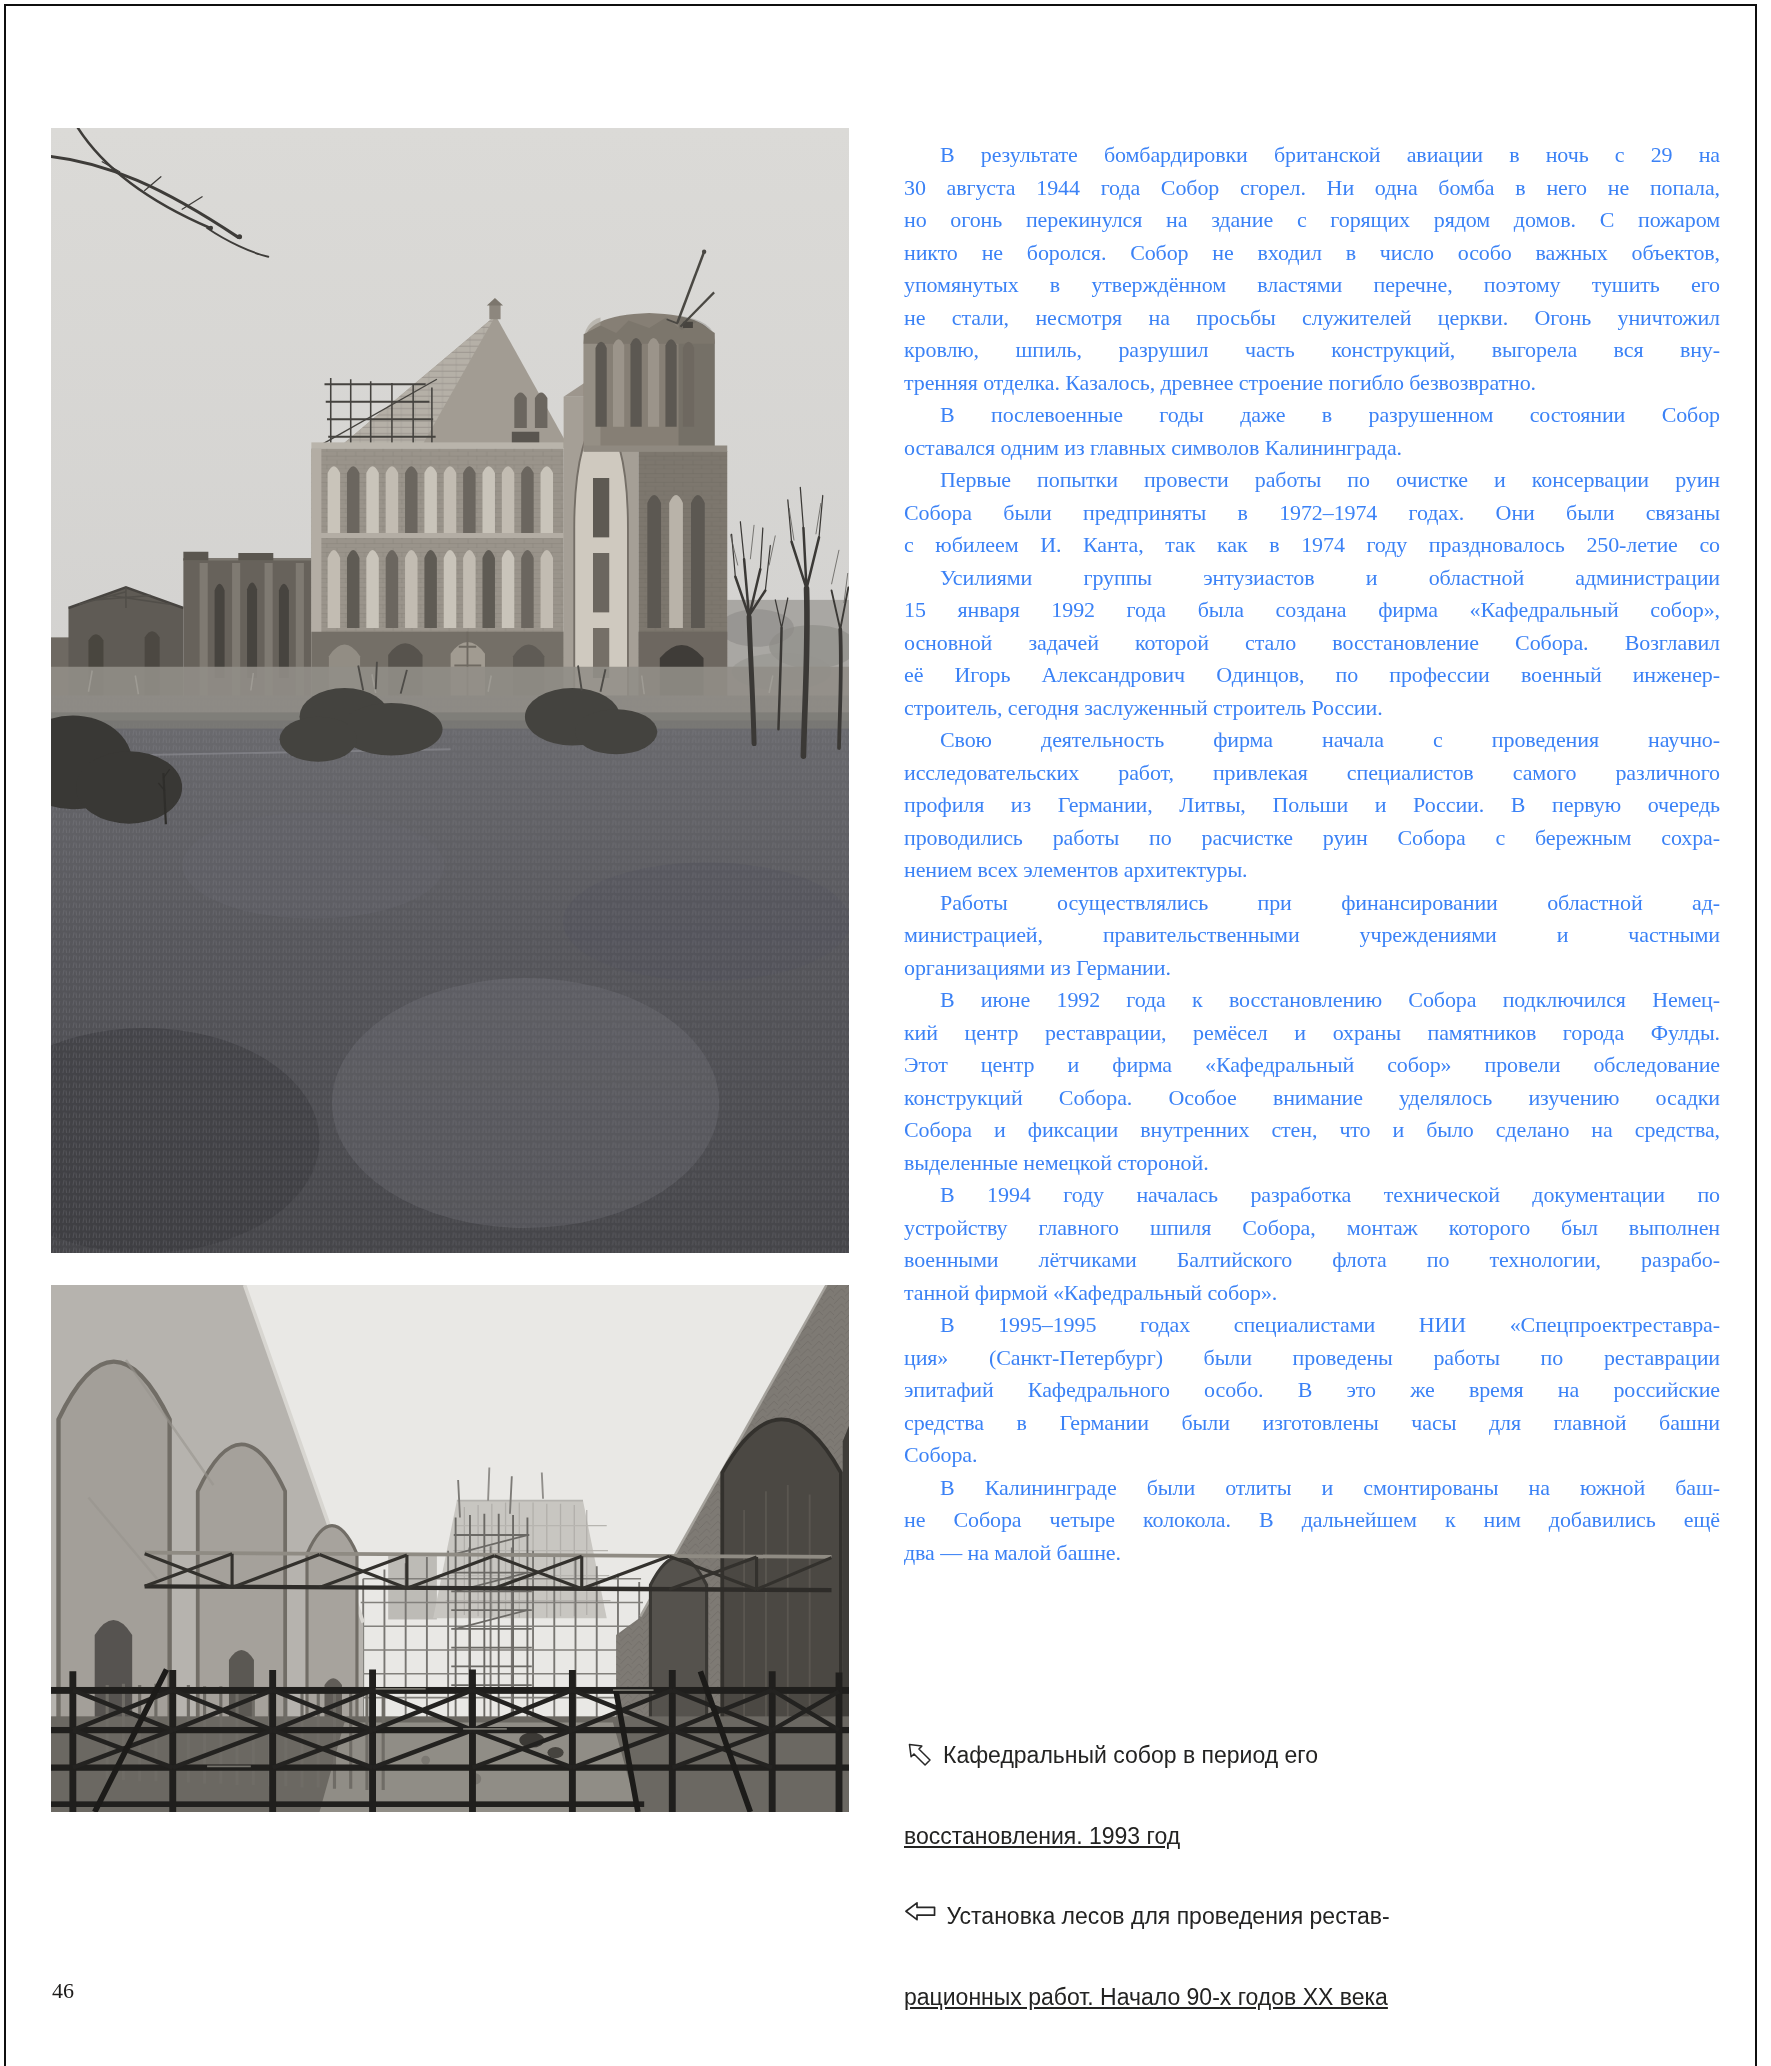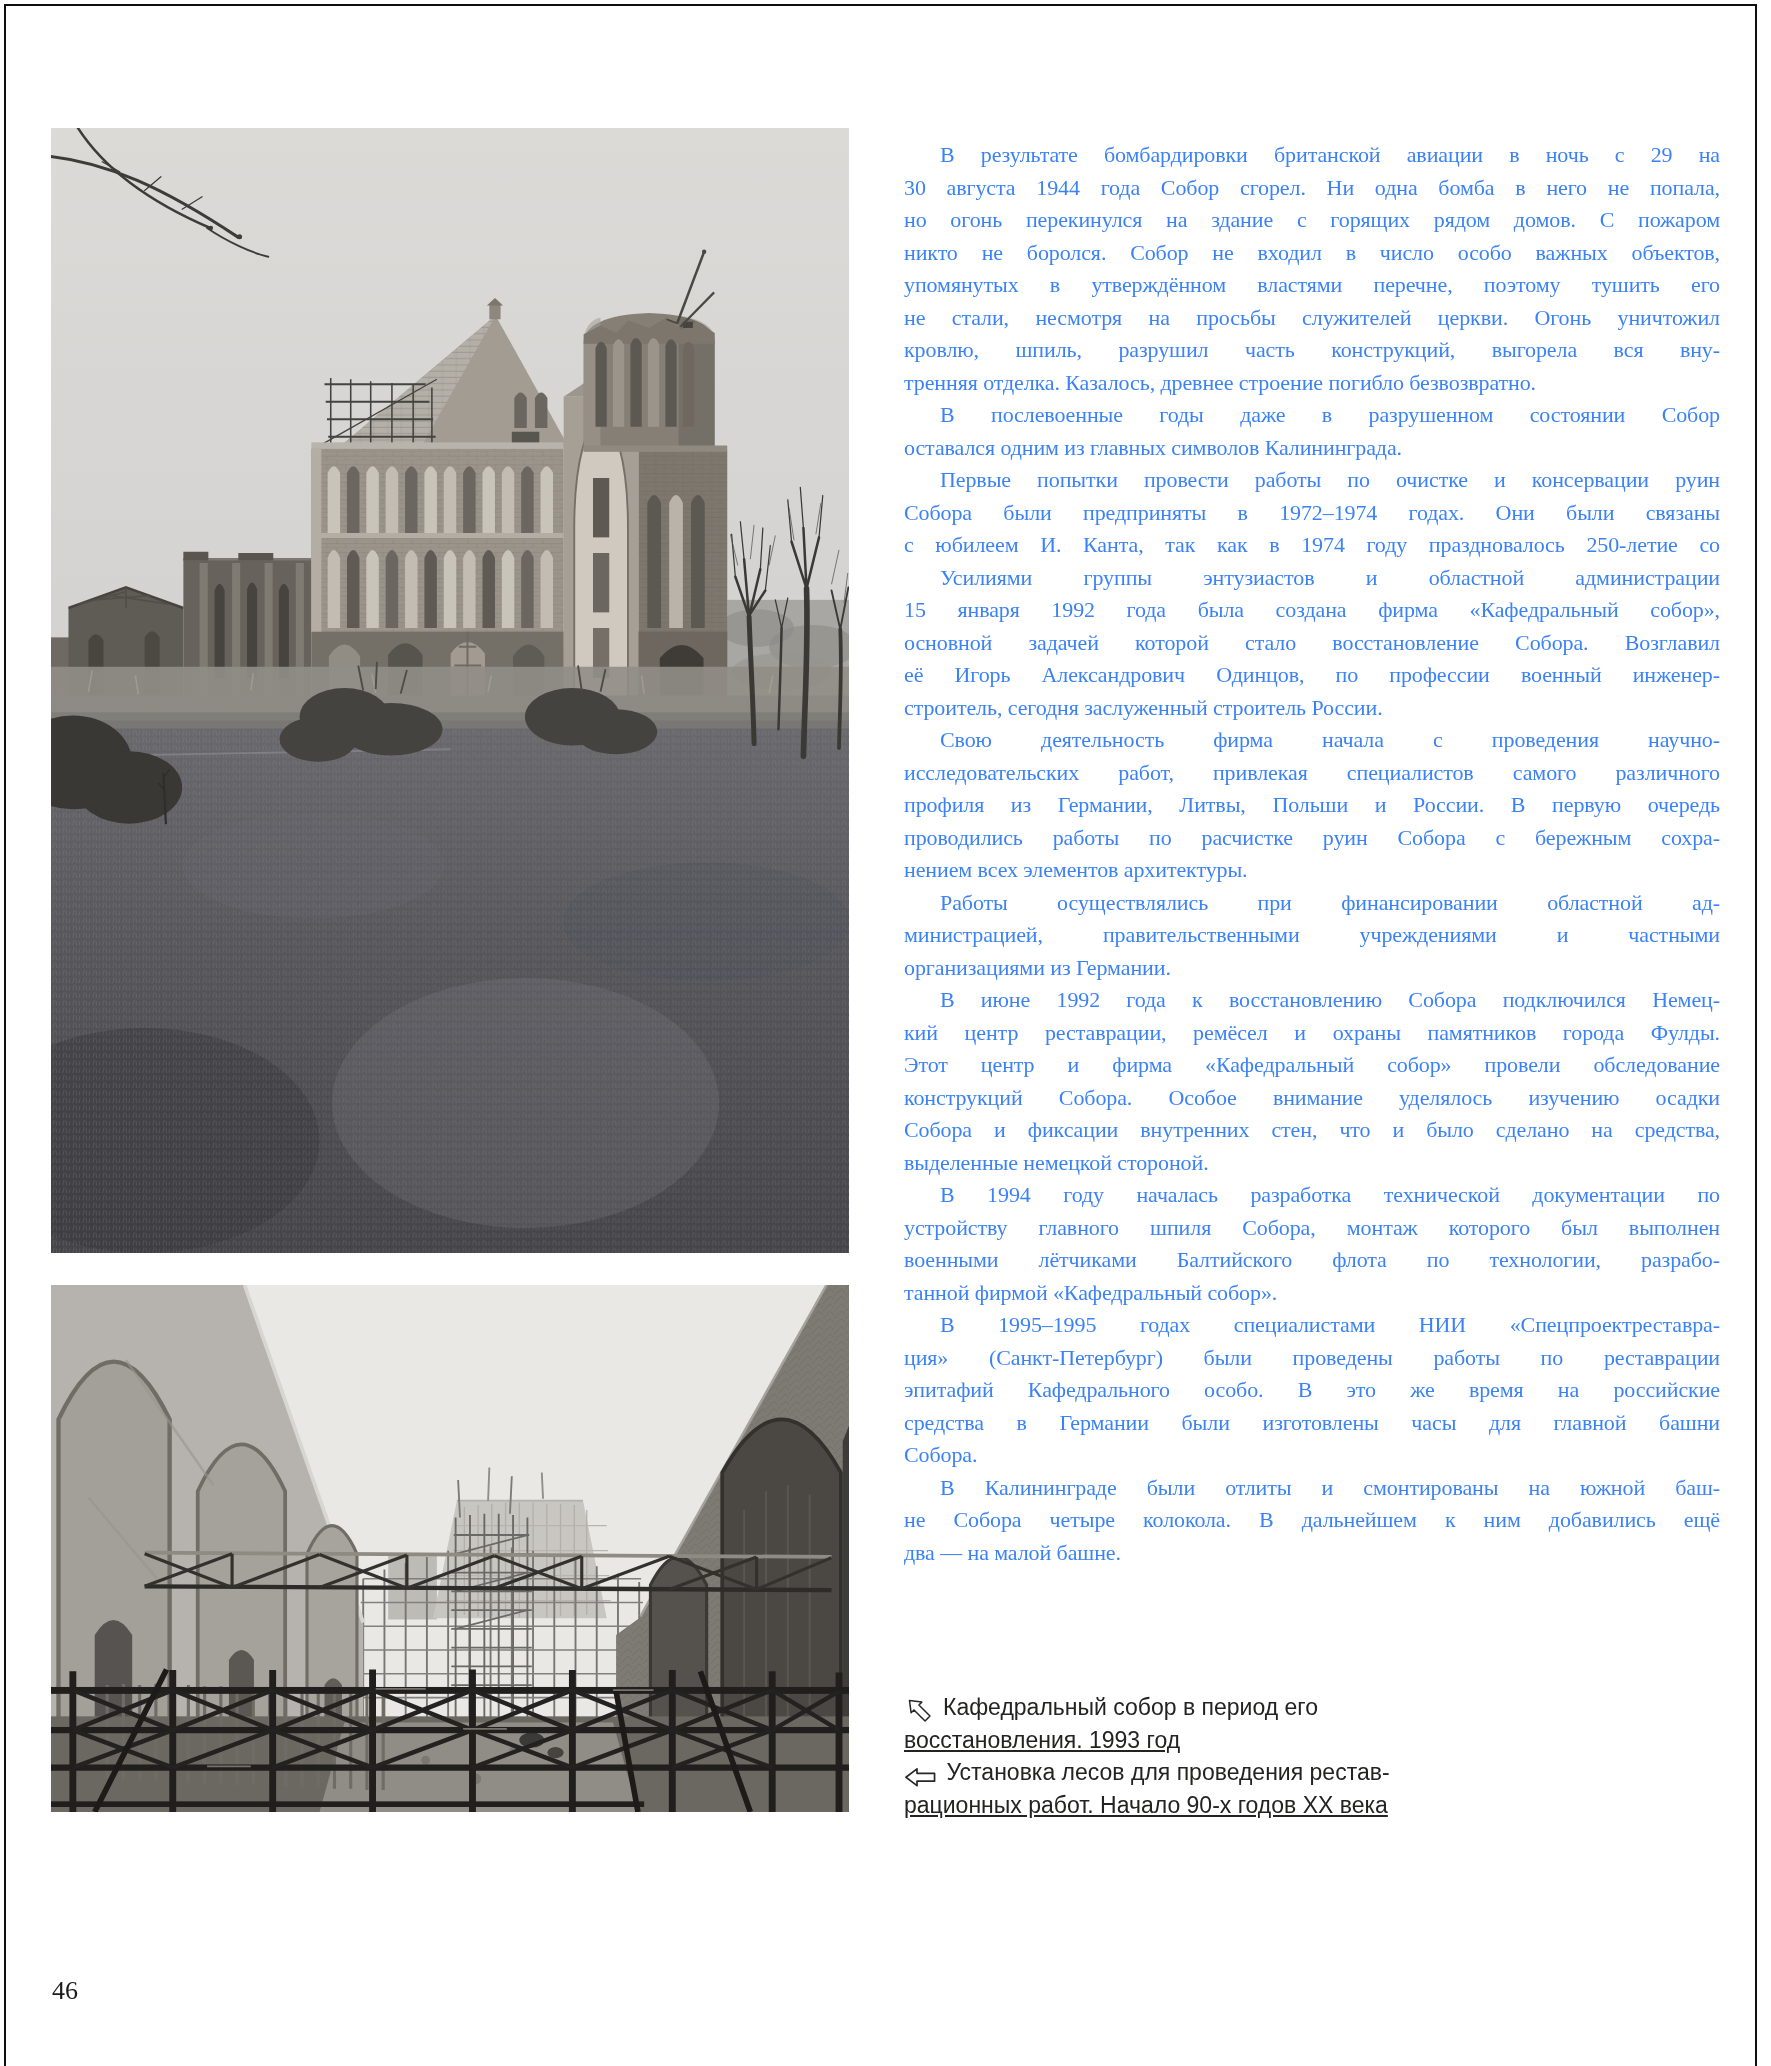--- a/index.html
+++ b/index.html
@@ -27,27 +27,27 @@
   }
   .bline.plast{text-align-last:left;}
   .bline.indent{text-indent:36px;}
   .bline b{font-weight:normal;}
 
   .captions{
     position:absolute;left:904px;top:1691px;width:656px;
     font-family:"Liberation Sans","DejaVu Sans",sans-serif;
     font-size:23px;color:#232322;
   }
-  .cap-row{height:32.5px;line-height:32.5px;display:flex;align-items:flex-end;}
+  .cap-row{height:32.5px;line-height:32.5px;display:flex;align-items:flex-start;margin-top:48px;}
   .cap-row .cap-arrow{flex:0 0 auto;margin-right:10px;display:inline-block;line-height:0;}
   .cap-row.cont{display:block;text-decoration:underline;}
 
   .pagenum{
     position:absolute;left:52px;top:1977px;
-    font-size:26px;color:#1c1b1a;line-height:27.5px;
+    font-size:22px;color:#1c1b1a;line-height:27.5px;
   }
 </style>
 </head>
 <body>
 
 <div class="page">
 
   <div class="frame"></div>
 
   <figure class="photo photo1">

